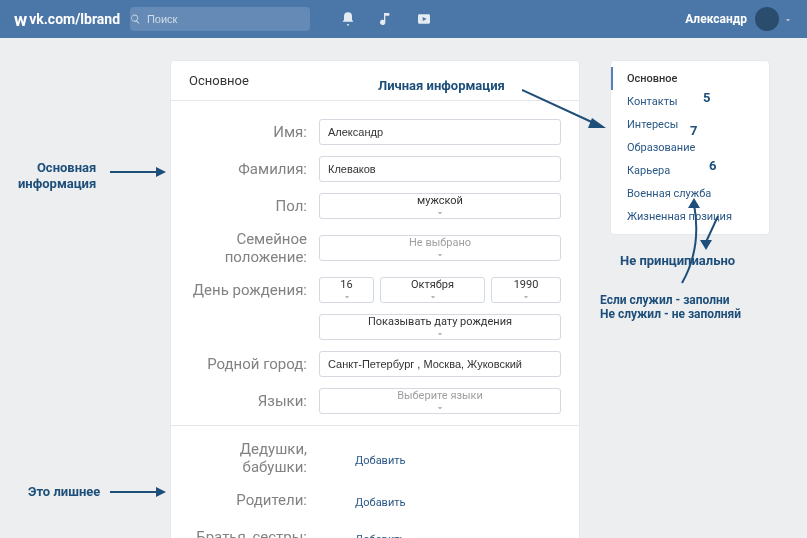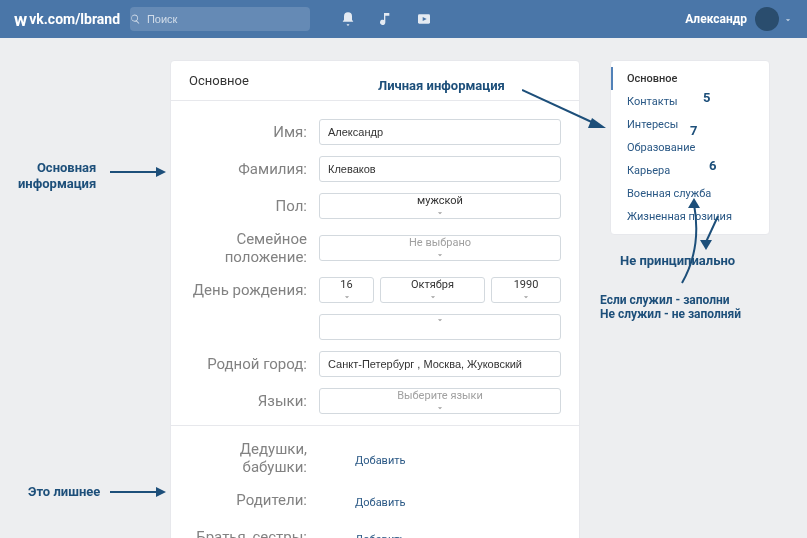--- a/index.html
+++ b/index.html
@@ -132,20 +132,21 @@
           <span class="chv"><svg viewBox="0 0 24 24">
                 <path d="M7 10l5 5 5-5z"></path>
               </svg></span>
         </div>
       </div>
     </div>
     <div class="row">
       <div class="row-label"></div>
       <div class="row-field">
         <div class="select">
+          <span>Показывать дату рождения</span>
           <span class="chv"><svg viewBox="0 0 24 24">
                 <path d="M7 10l5 5 5-5z"></path>
               </svg></span>
         </div>
       </div>
     </div>
     <div class="row">
       <div class="row-label">Родной город:</div>
       <div class="row-field"><input class="field" value="Санкт-Петербург , Москва, Жуковский" style=""></div>
     </div>

